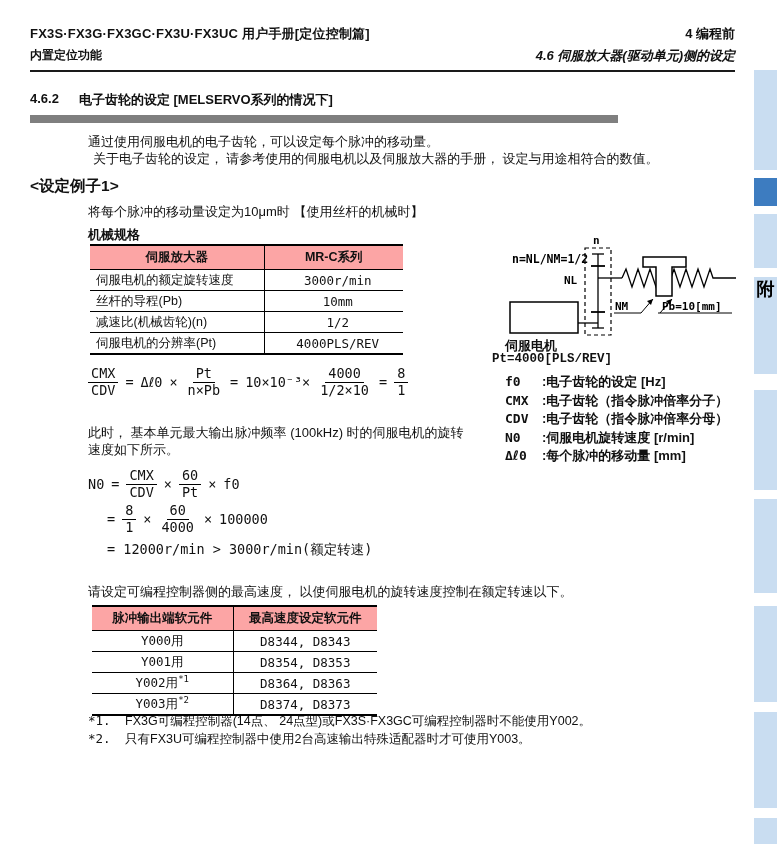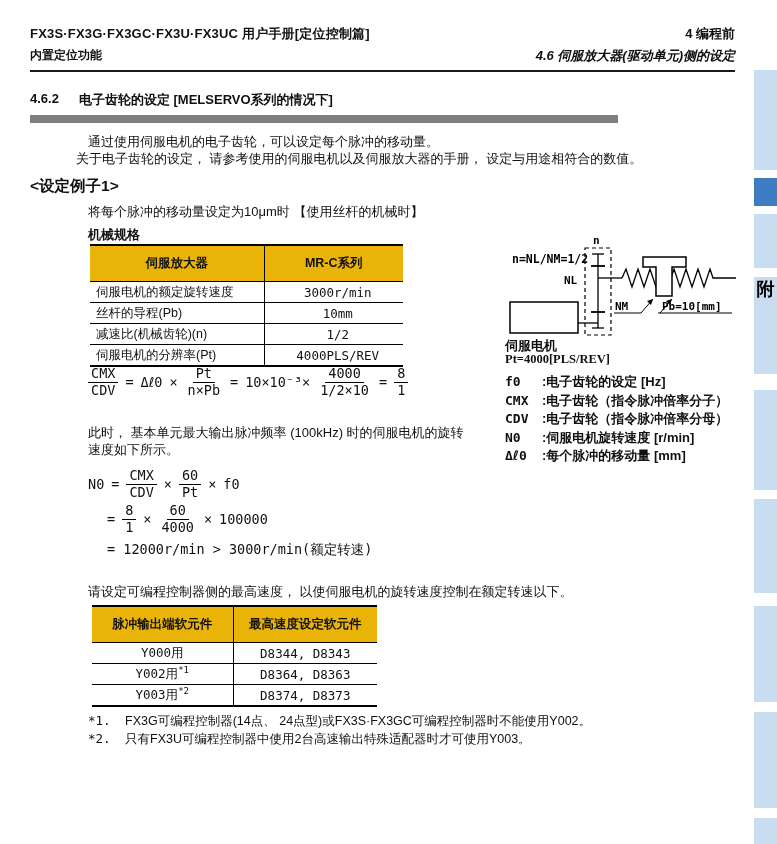--- a/index.html
+++ b/index.html
@@ -13,30 +13,30 @@
   .hdr-r1{right:42px;top:25px;font-size:13px;font-weight:bold;}
   .hdr-r2{right:42px;top:47px;font-size:13px;font-weight:bold;font-style:italic;}
   .hdr-rule{left:30px;top:70px;width:705px;height:2px;background:#1a1a1a;}
 
   
   .sec-title{left:30px;top:91px;font-size:13px;font-weight:bold;display:flex;gap:20px;}
   .sec-bar{left:30px;top:115px;width:588px;height:8px;background:#7f7f7f;}
 
   .txt{font-size:13px;line-height:17px;}
   .intro1{left:88px;top:133px;}
-  .intro2{left:76px;top:150px;}
+  .intro2{left:93px;top:150px;font-family:Liberation Serif, serif;}
   .ex-head{left:30px;top:176px;font-size:15.5px;font-weight:bold;}
   .ex-desc{left:88px;top:203px;}
   .spec-label{left:88px;top:226px;font-weight:bold;font-size:13px;}
 
   
   table.dtable{border-collapse:collapse;border-top:2px solid #000;border-bottom:2px solid #000;
                font-size:12.5px;table-layout:fixed;}
-  table.dtable th{background:#eab308;font-weight:bold;height:19px;text-align:center;
-                  border-bottom:1px solid #000;padding:8px;}
+  table.dtable th{background:#fca5a5;font-weight:bold;height:19px;text-align:center;
+                  border-bottom:1px solid #000;padding:2px;}
   table.dtable td{height:20px;border-top:1px solid #000;padding:0;margin-top:22px;}
   table.dtable tr > *:nth-child(2){border-left:1px solid #000;}
   .mono{font-family:"DejaVu Sans Mono","Liberation Mono",monospace;}
   table.spec{left:90px;top:244px;width:313px;}
   table.spec td:first-child{padding-left:6px;text-align:left;}
   table.spec td:last-child{padding-left:8px;text-align:center;}
   table.dev{left:92px;top:605px;width:285px;}
   table.dev td{text-align:center;}
   sup{font-size:9px;}
 
@@ -51,21 +51,21 @@
   .res2{left:88px;top:424px;}
   .res3{left:88px;top:441px;}
   .f2a{left:88px;top:468px;}
   .f2b{left:107px;top:503px;}
   .f2c{left:107px;top:541px;font-family:"DejaVu Sans Mono","DejaVu Sans",monospace;font-size:13.5px;}
   .speed-note{left:88px;top:583px;}
 
   
   .diag{left:500px;top:232px;}
   .motor-l1{left:505px;top:337px;font-size:13px;font-weight:bold;}
-  .motor-l2{left:505px;top:352px;font-size:12.5px;font-family:Liberation Serif, serif;font-weight:bold;}
+  .motor-l2{left:492px;top:352px;font-size:12.5px;font-family:Liberation Mono, monospace;font-weight:bold;}
 
   
   .legend{left:505px;top:373px;font-size:13px;line-height:18.5px;}
   .legend .row{display:flex;}
   .legend .sym{width:37px;font-family:"DejaVu Sans Mono","DejaVu Sans",monospace;font-weight:bold;}
   .legend .desc{font-weight:bold;}
 
   
   .fn-row{display:flex;font-size:12.5px;line-height:16px;}
   .fn-row .mark{width:37px;font-family:"DejaVu Sans Mono","Liberation Mono",monospace;}
@@ -257,20 +257,24 @@
     <tbody>
         <tr>
       <th>脉冲输出端软元件</th>
       <th>最高速度设定软元件</th>
     </tr>
     <tr>
       <td class="mono"><span>Y000用</span><sup></sup></td>
       <td class="mono">D8344, D8343</td>
     </tr>
     <tr>
+      <td class="mono"><span>Y001用</span><sup></sup></td>
+      <td class="mono">D8354, D8353</td>
+    </tr>
+    <tr>
       <td class="mono"><span>Y002用</span><sup>*1</sup></td>
       <td class="mono">D8364, D8363</td>
     </tr>
     <tr>
       <td class="mono"><span>Y003用</span><sup>*2</sup></td>
       <td class="mono">D8374, D8373</td>
     </tr>
   </tbody>
     </table>
 

